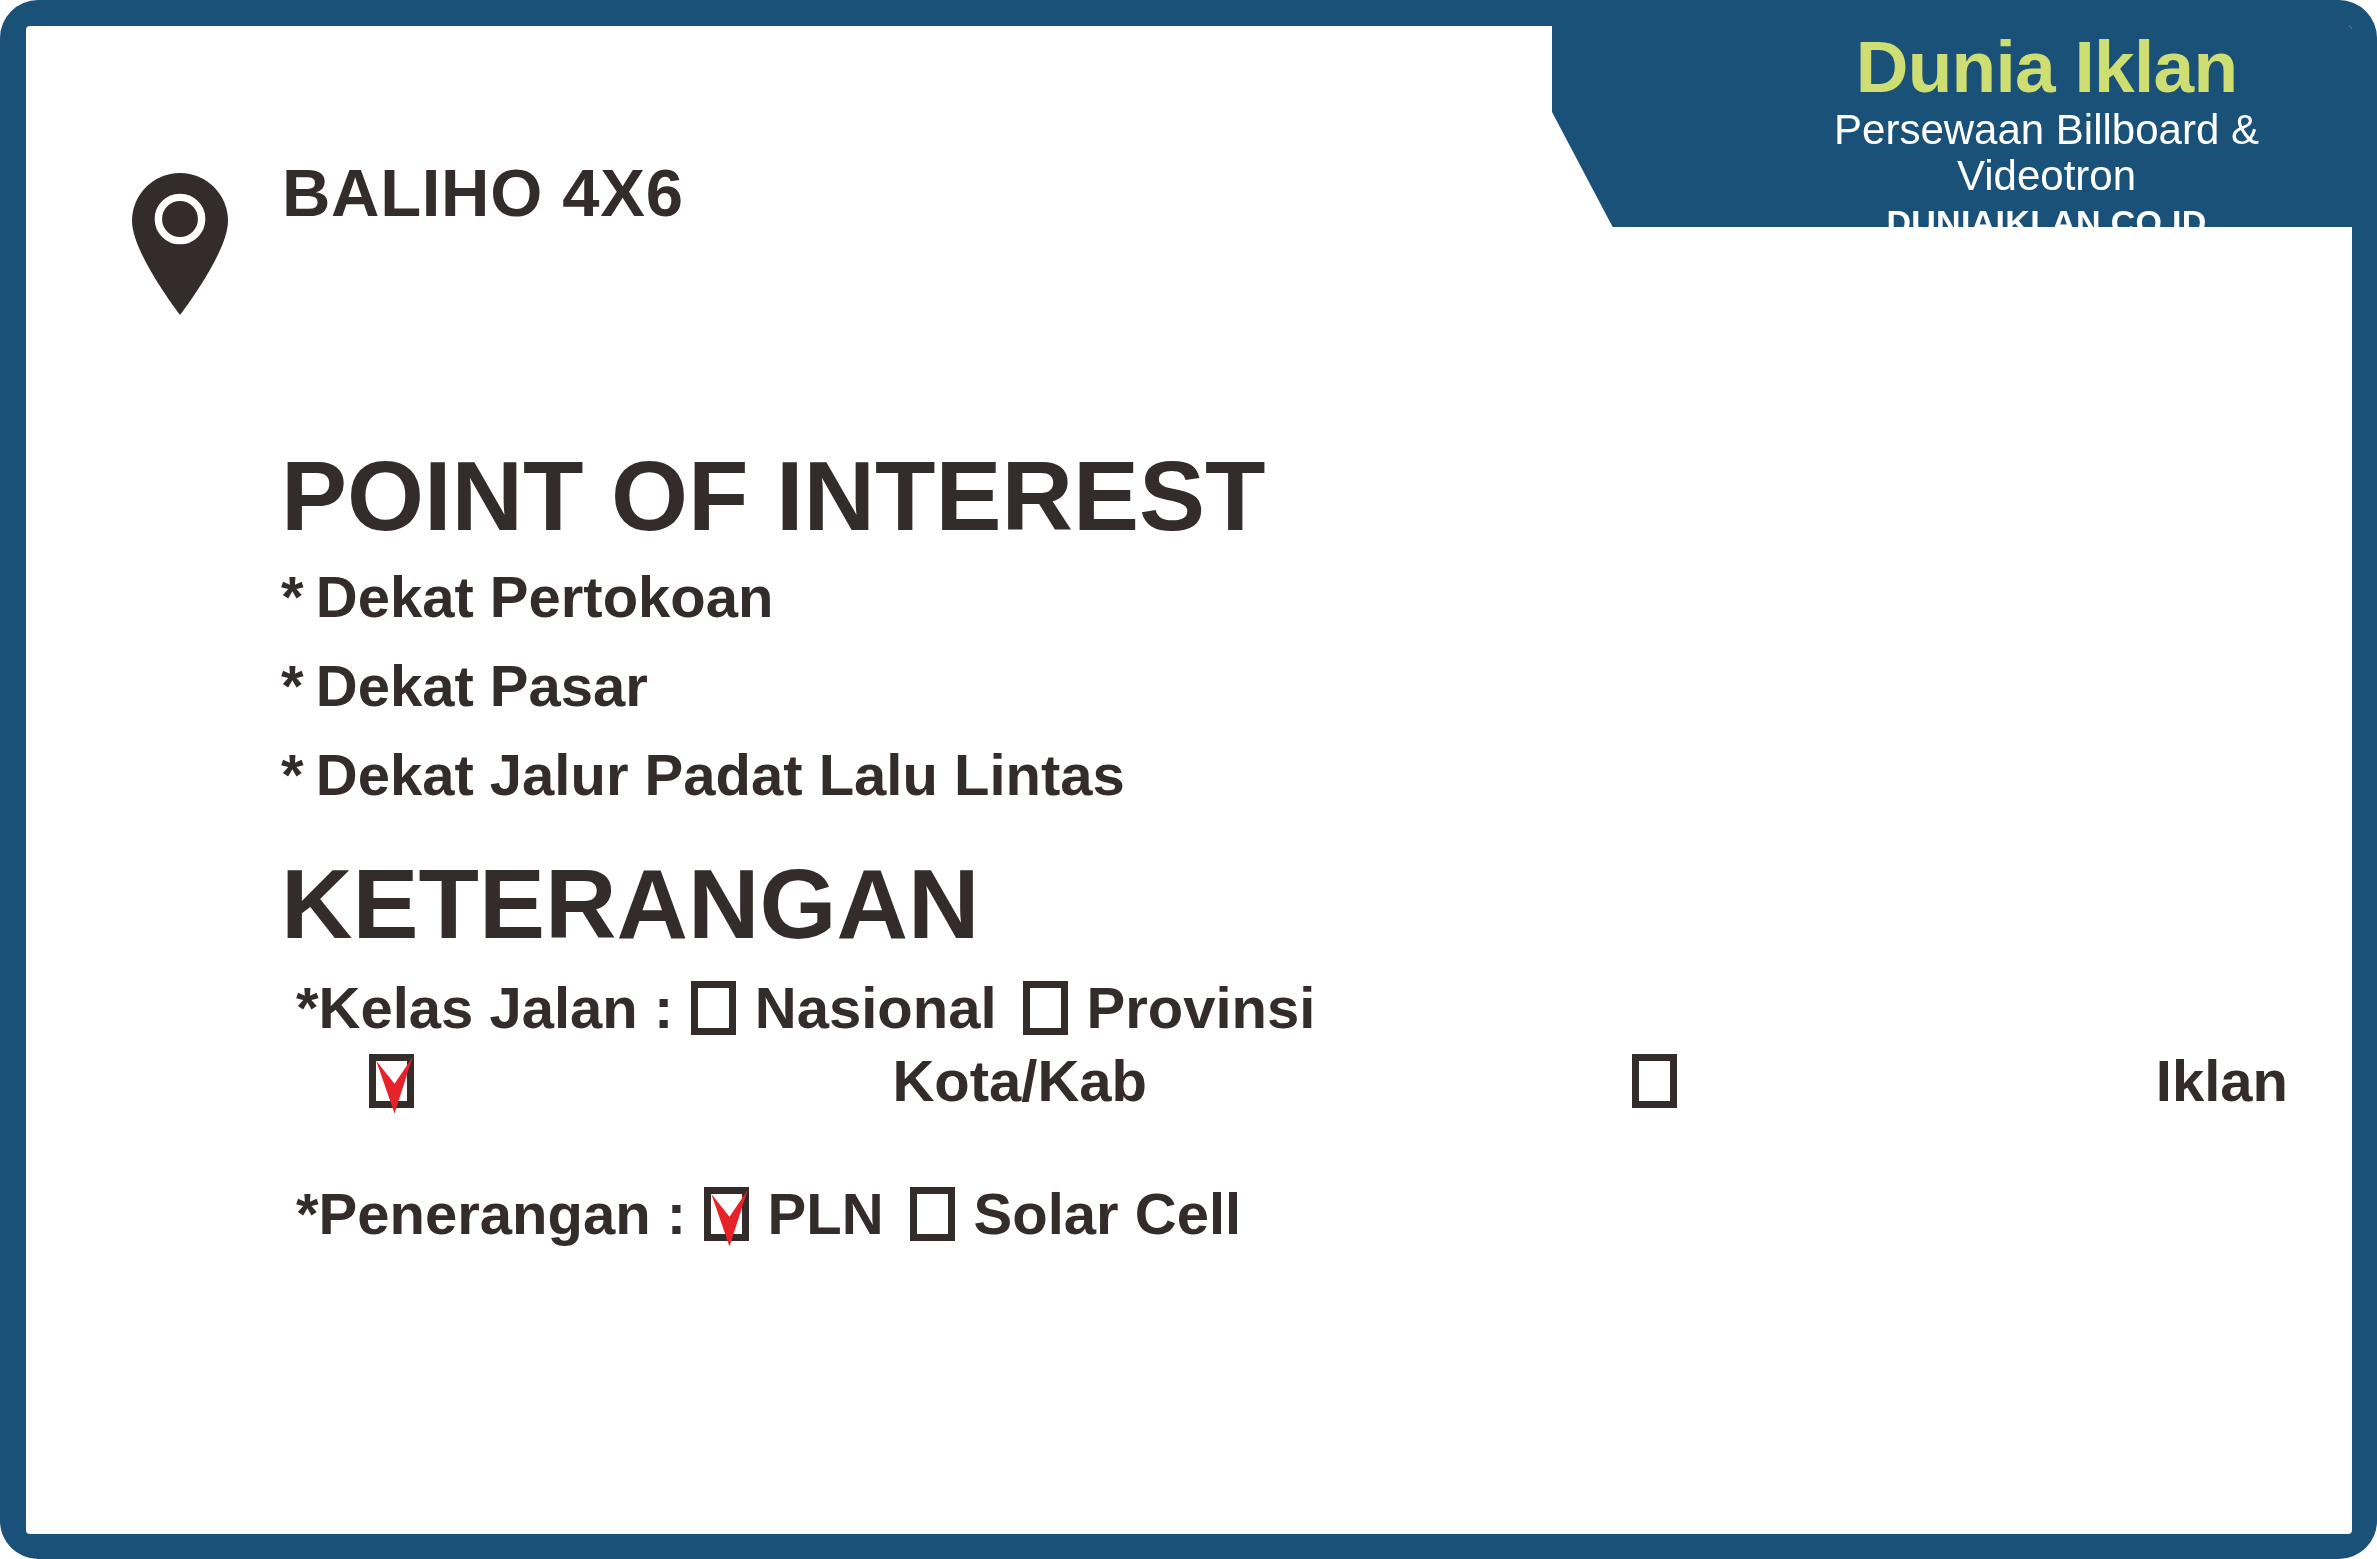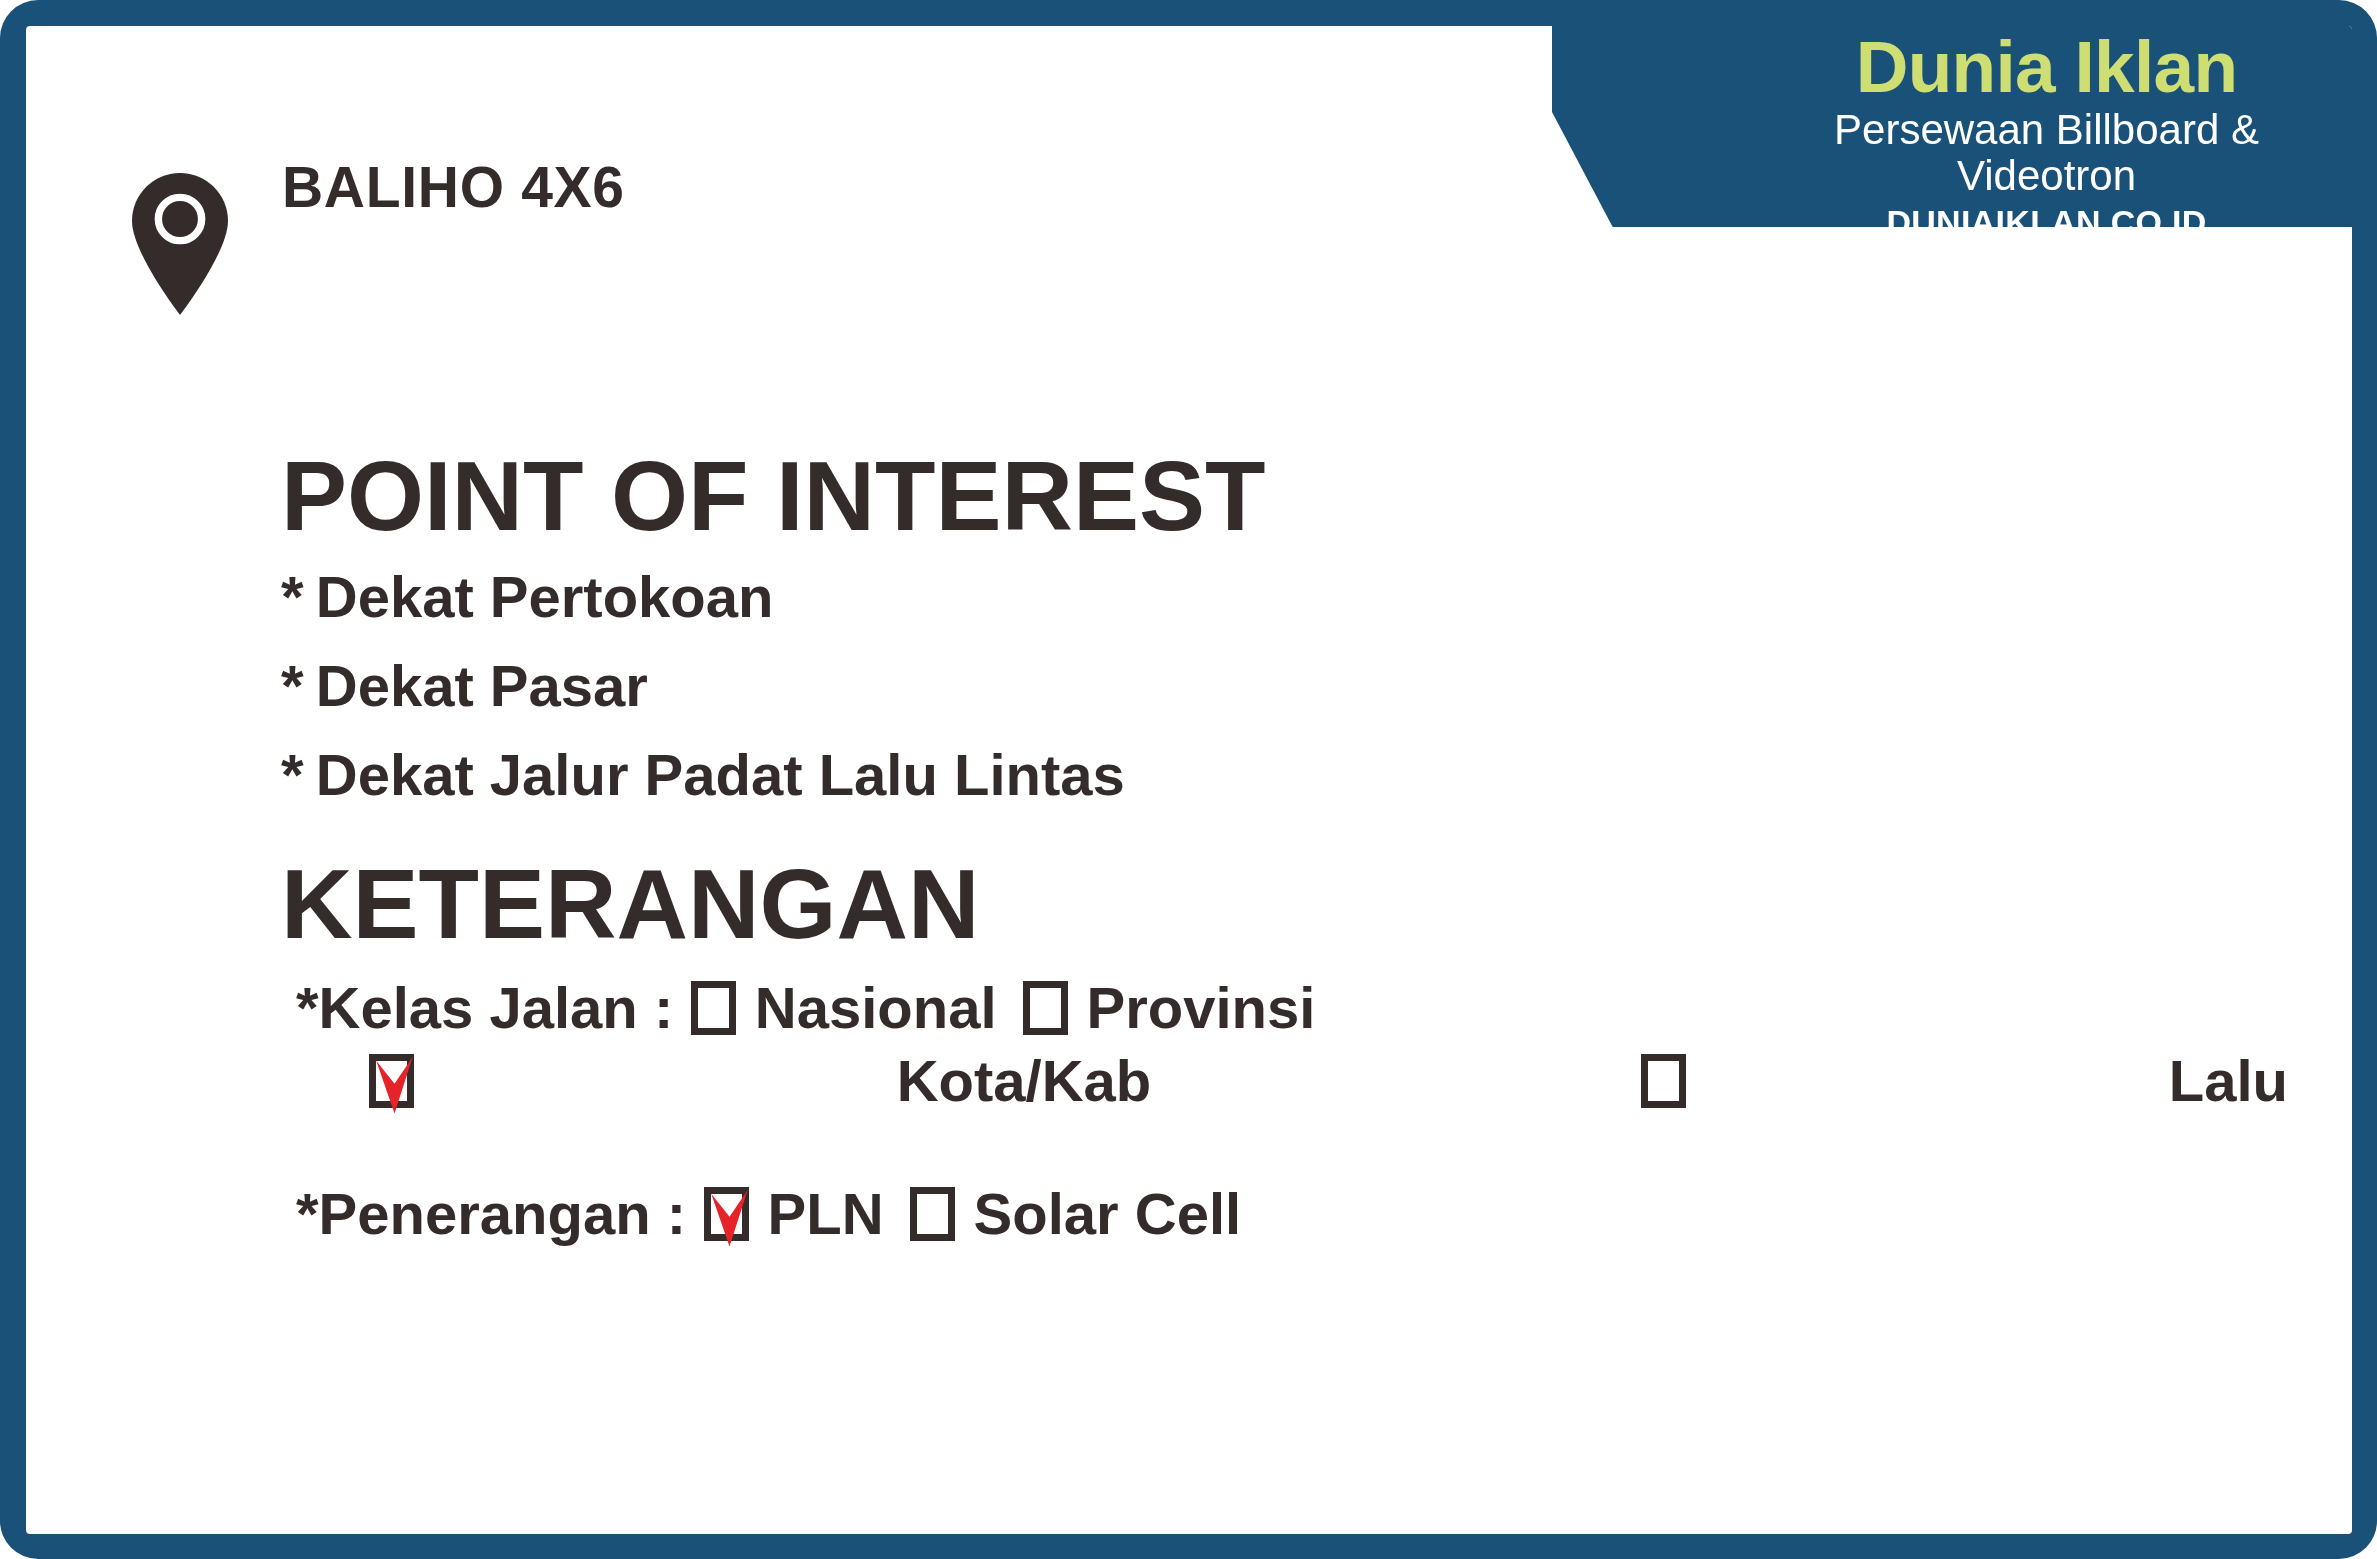--- a/index.html
+++ b/index.html
@@ -96,21 +96,21 @@
     width: 96px;
     height: 142px;
   }
   #header-text {
     position: absolute;
     left: 150px;
     top: 0;
     width: 2033px;
   }
   #billboard-title {
-    font-size: 57px;
+    font-size: 67px;
     font-weight: bold;
     color: #332C2A;
     letter-spacing: 0.7px;
     line-height: 1.0;
     margin: 0;
     white-space: nowrap;
   }
   #billboard-address {
     font-size: 51px;
     font-weight: bold;
@@ -261,21 +261,21 @@
           <span class="cb">
             <svg class="tick" viewBox="0 0 66 96">
               <path d="M6 10 L33 88 L60 4 L33 44 Z" fill="#E52329"></path>
             </svg>
           </span>
           <span class="opt-label">Kota/Kab</span>
 
           <span class="cb unchecked">
             
           </span>
-          <span class="opt-label">Lalu</span>
+          <span class="opt-label">Iklan</span>
         </div>
 
         <div id="penerangan-line" class="ket-line">
           <span class="star">*</span>
           <span class="ket-label">Penerangan :</span>
 
           <span class="cb">
             <svg class="tick" viewBox="0 0 66 96">
               <path d="M6 10 L33 88 L60 4 L33 44 Z" fill="#E52329"></path>
             </svg>

